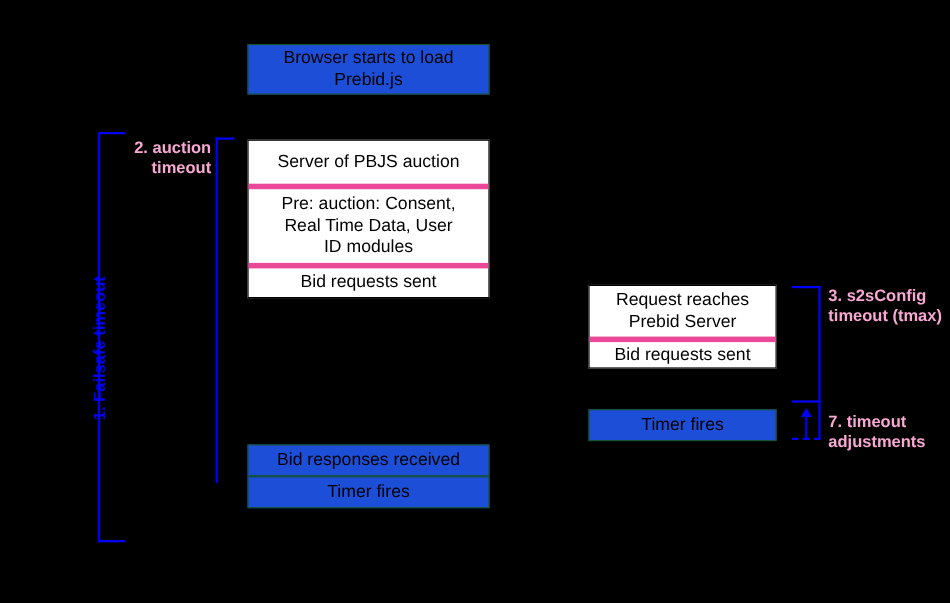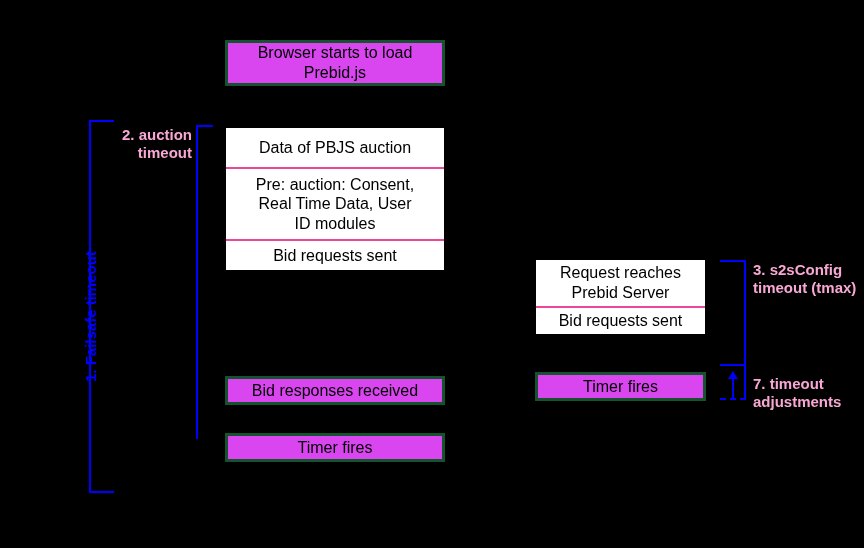--- a/index.html
+++ b/index.html
@@ -10,22 +10,22 @@
   #canvas {
     position: relative;
     width: 864px;
     height: 548px;
     background: #000000;
     overflow: hidden;
     font-family: "Liberation Sans", sans-serif;
   }
   .node {
     position: absolute;
-    background: #d946ef;
-    border: 3px solid #14532d;
+    background: #1d4ed8;
+    border: 1px solid #14532d;
     color: #000000;
     font-size: 16px;
     line-height: 1.22;
     text-align: center;
     display: flex;
     align-items: center;
     justify-content: center;
     box-sizing: border-box;
     padding: 2px 6px;
     white-space: pre-line;
@@ -45,21 +45,21 @@
     line-height: 1.22;
     text-align: center;
     display: flex;
     align-items: center;
     justify-content: center;
     box-sizing: border-box;
     padding: 2px 6px;
     white-space: pre-line;
   }
   .grp .cell + .cell {
-    border-top: 2px solid #ec4899;
+    border-top: 5px solid #ec4899;
   }
 
   
   .vline {
     position: absolute;
     width: 2px;
     background: #0000ff;
   }
   .hline {
     position: absolute;
@@ -113,33 +113,33 @@
 
 <div id="canvas">
 
   <div class="node" style="left:225px; top:40px; width:220px; height:46px;">
     <span>Browser starts to load
 Prebid.js</span>
   </div>
 
   <div class="grp" style="left:225px; top:127px; width:220px; height:144px;">
     <div class="cell" style="height:39px;">
-      <span>Data of PBJS auction</span>
+      <span>Server of PBJS auction</span>
     </div>
     <div class="cell" style="height:72px;">
       <span>Pre: auction: Consent,
 Real Time Data, User
 ID modules</span>
     </div>
     <div class="cell" style="height:31px;">
       <span>Bid requests sent</span>
     </div>
   </div>
 
-  <div class="node" style="left:225px; top:376px; width:220px; height:29px;">
+  <div class="node" style="left:225px; top:404px; width:220px; height:29px;">
     <span>Bid responses received</span>
   </div>
 
   <div class="node" style="left:225px; top:433px; width:220px; height:29px;">
     <span>Timer fires</span>
   </div>
 
 
   <div class="grp" style="left:535px; top:259px; width:171px; height:76px;justify-content:center;">
     <div class="cell" style="height:46px;">

